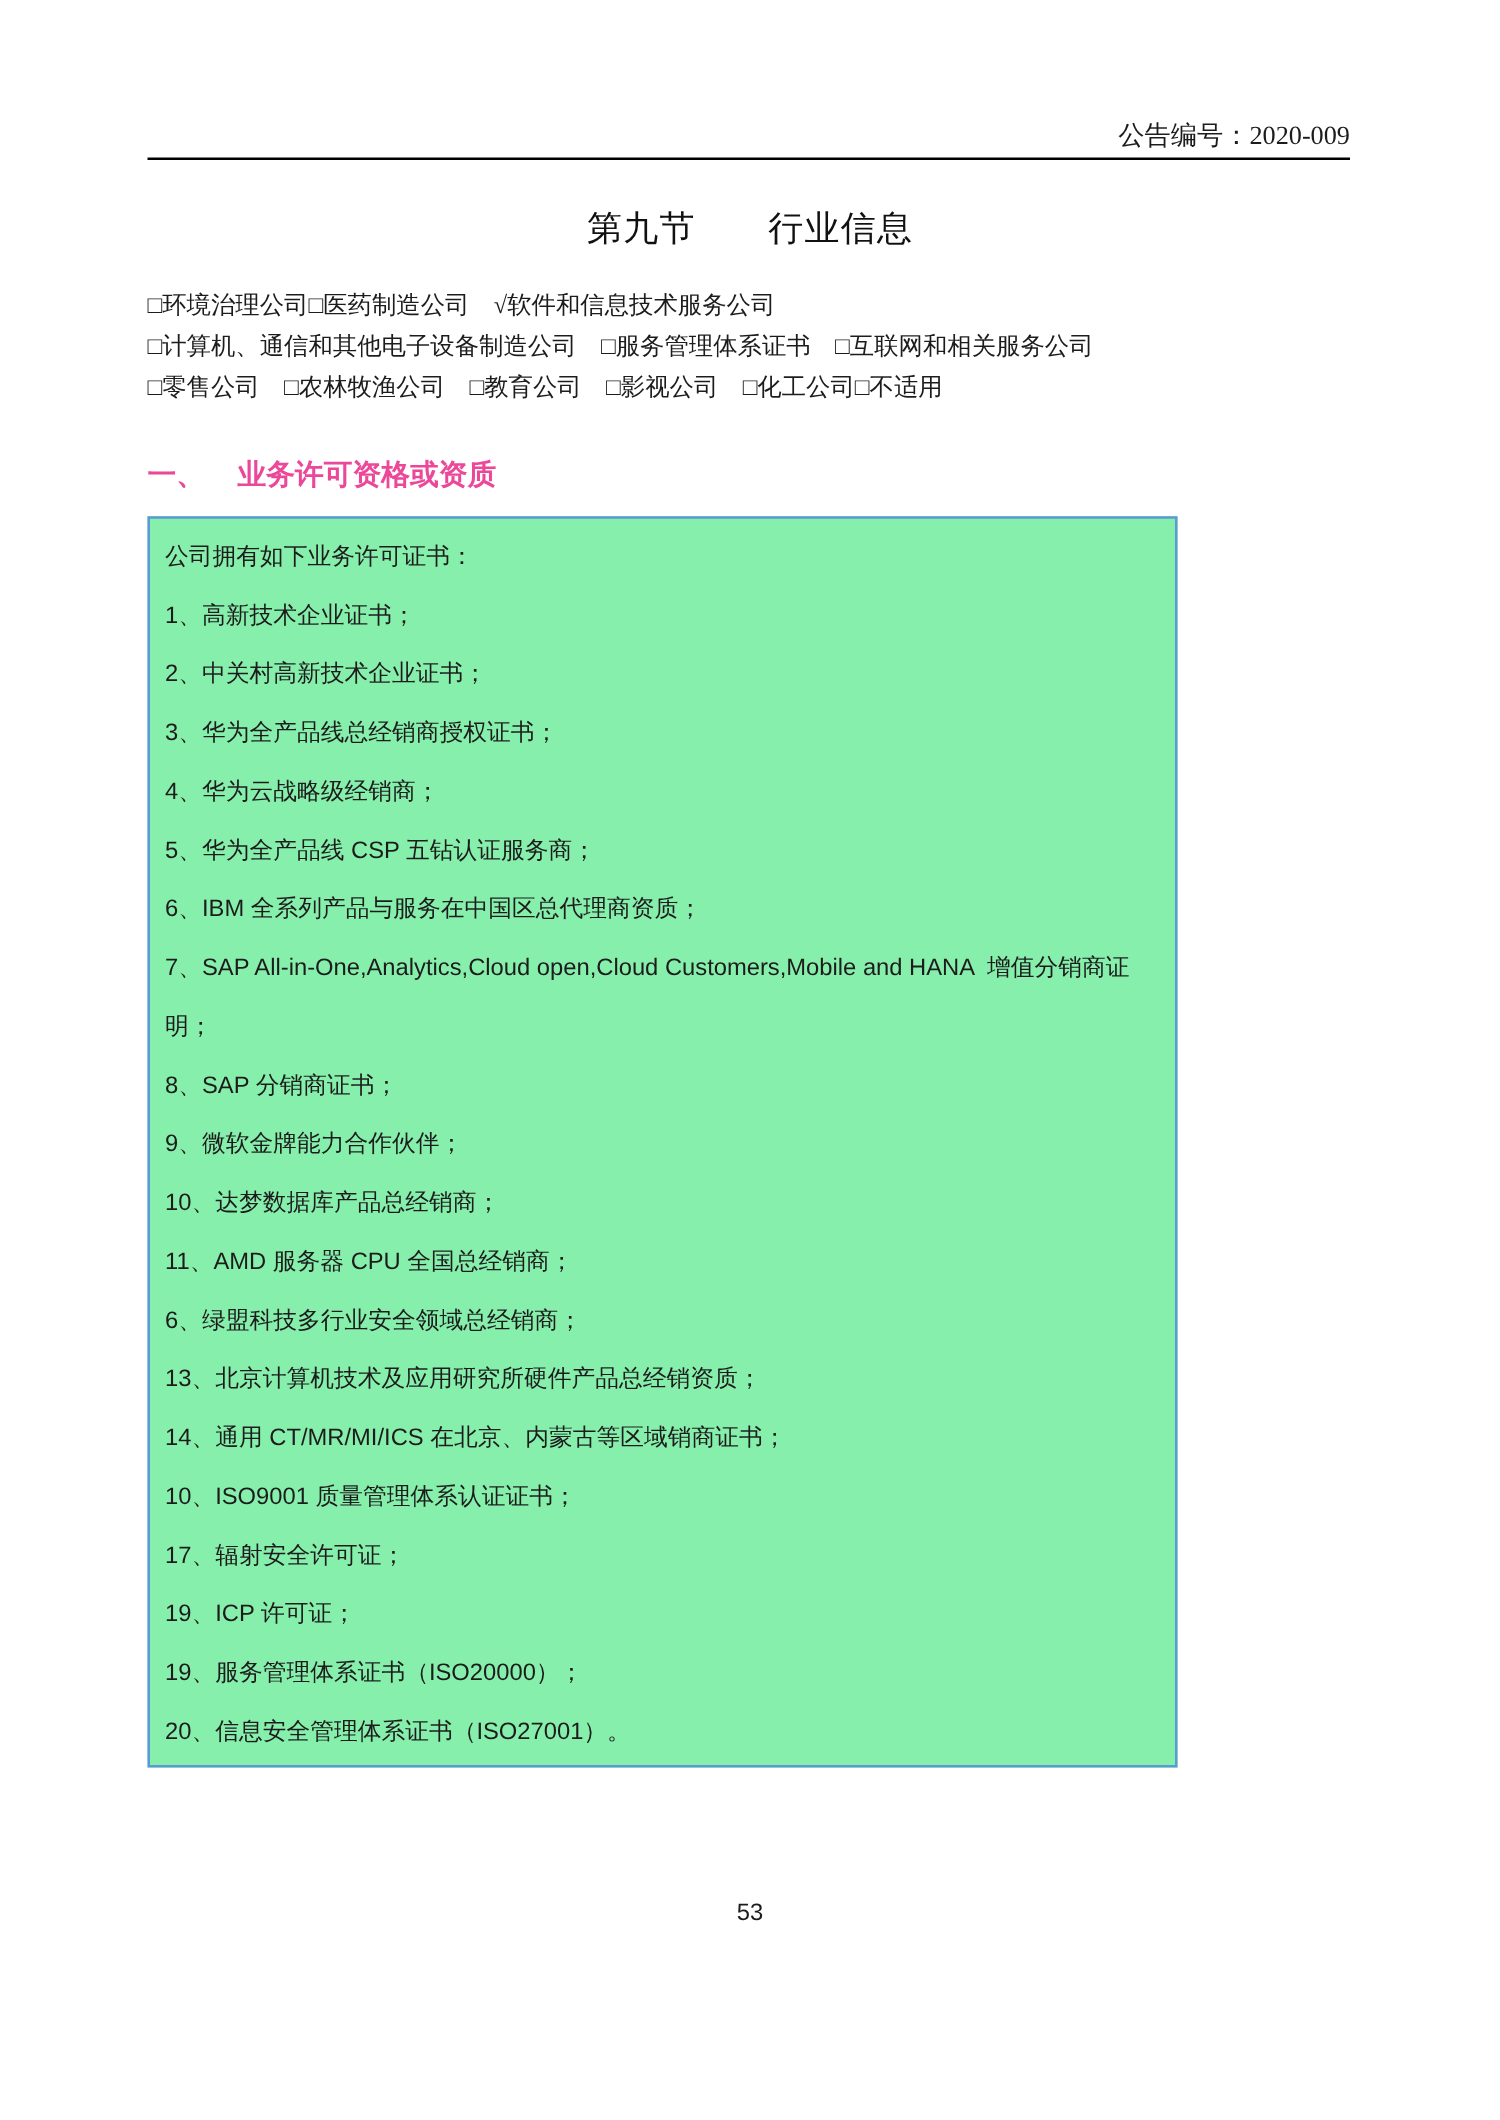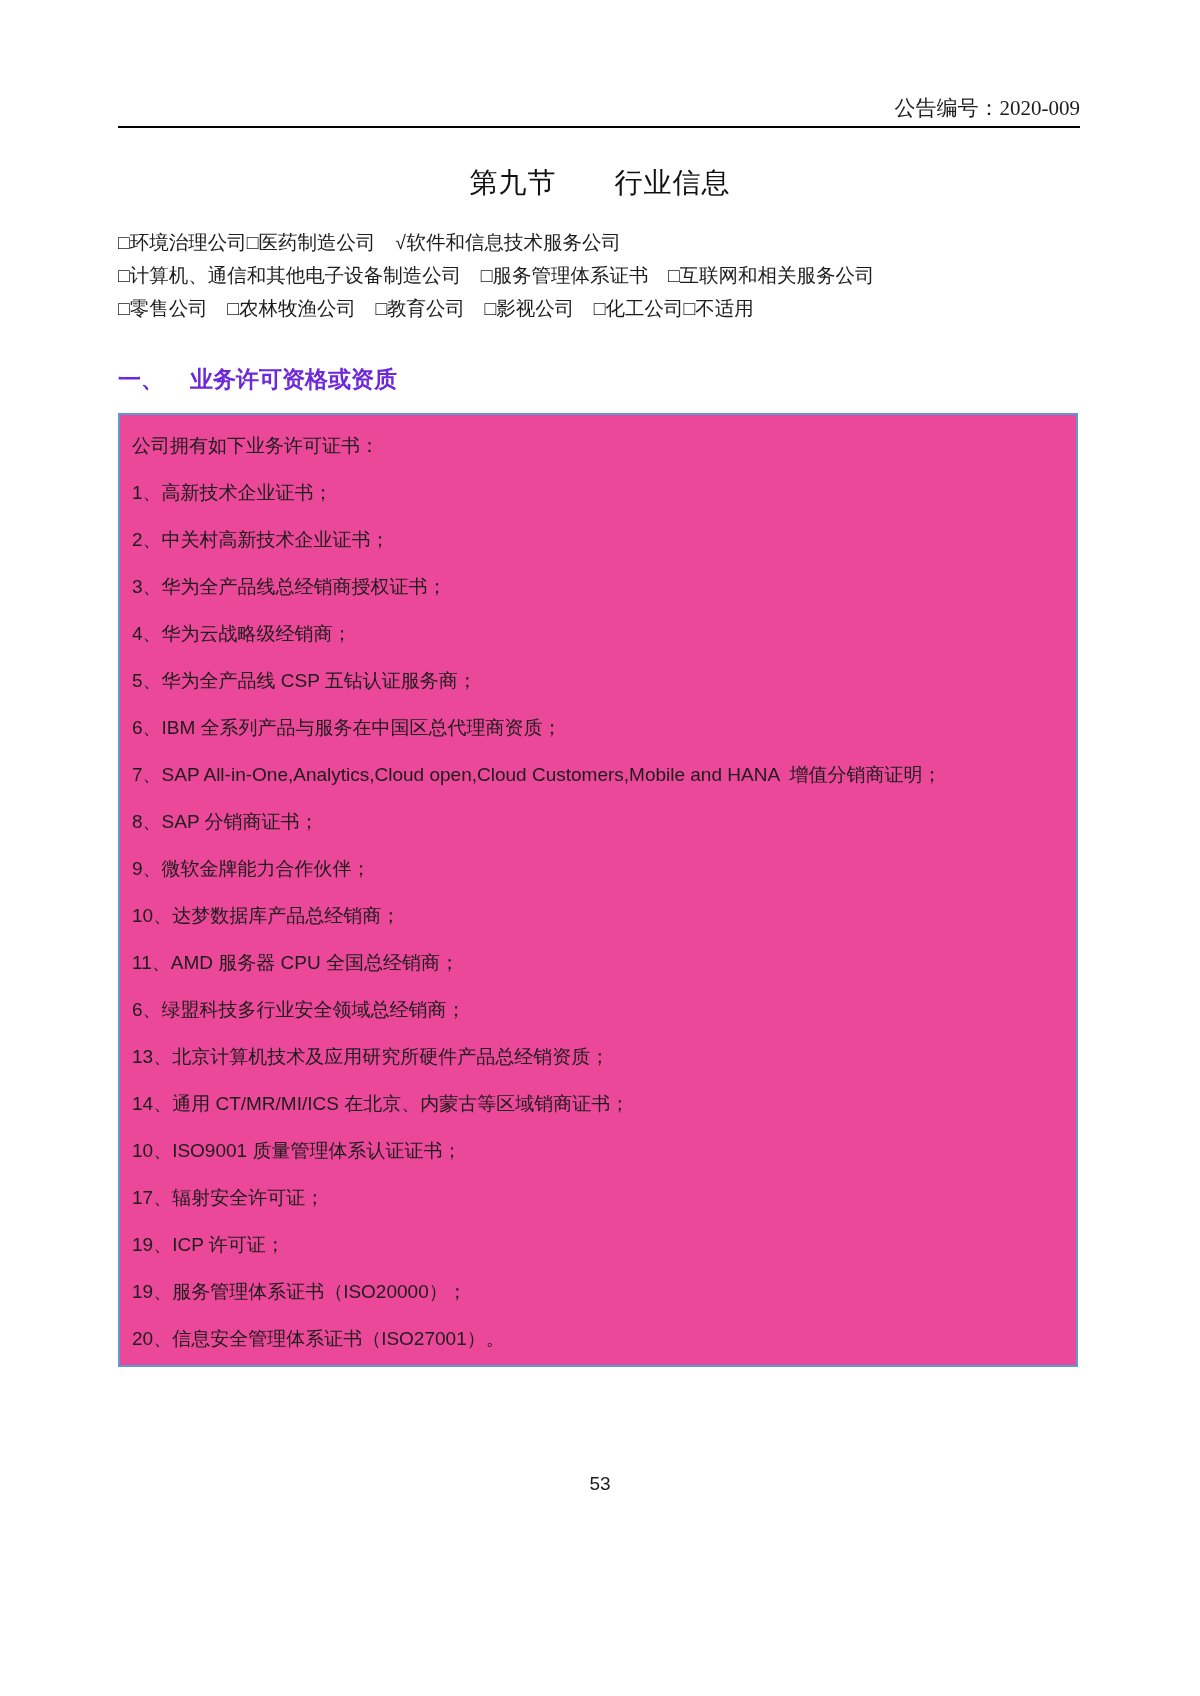--- a/index.html
+++ b/index.html
@@ -30,35 +30,35 @@
     font-weight: 400;
     letter-spacing: 1px;
     white-space: pre-wrap;
     color: #111;
   }
   .industry-rows {
     margin: 26px 118px 0 118px;
     font-size: 19.5px;
     line-height: 33px;
   }
-  .industry-row { white-space: pre-wrap; font-family: Liberation Mono, monospace; }
+  .industry-row { white-space: pre-wrap; }
   .section-heading {
     margin: 36px 118px 0 118px;
     font-size: 23px;
     font-weight: 700;
     line-height: 34px;
-    color: #6d28d9;
+    color: #ec4899;
   }
   .sec-num { display: inline-block; min-width: 72px; }
   .license-box {
     margin: 16px 0 0 118px;
-    width: 960px;
+    width: 824px;
     box-sizing: border-box;
     border: 2px solid #5b9bd5;
-    background: #ec4899;
+    background: #86efac;
     padding: 7px 14px 3px 12px;
     font-family: "Liberation Sans", "DejaVu Sans", sans-serif;
     font-size: 19px;
     line-height: 47px;
   }
   .box-line { white-space: pre-wrap; }
   .page-num {
     margin-top: 104px;
     text-align: center;
     font-family: "Liberation Sans", "DejaVu Sans", sans-serif;

